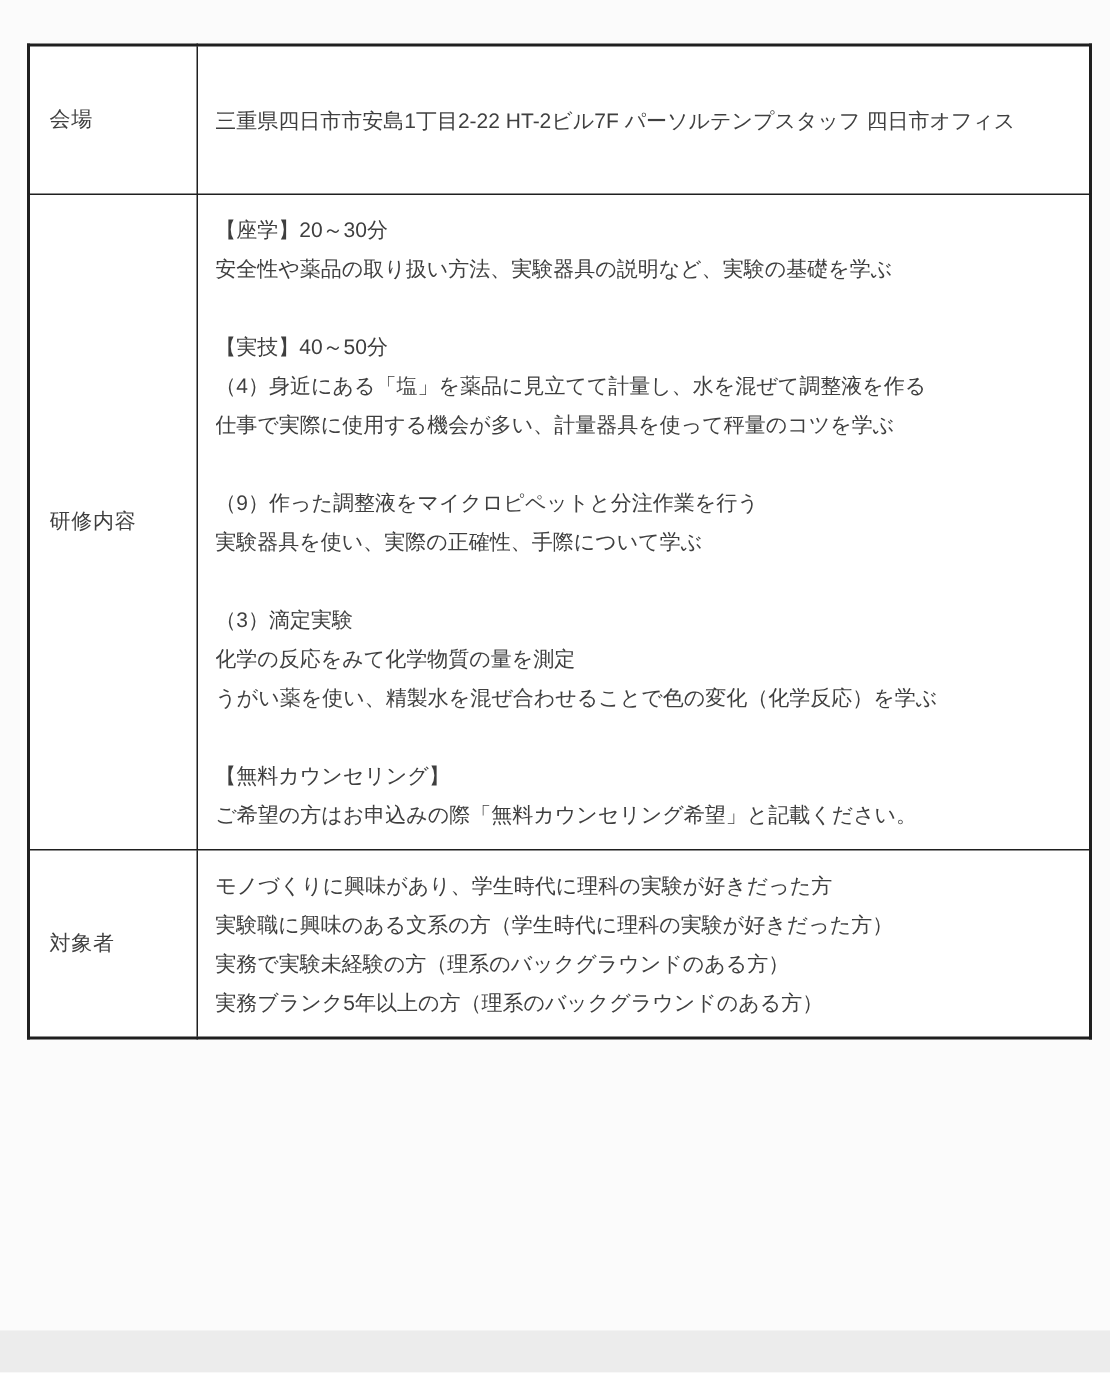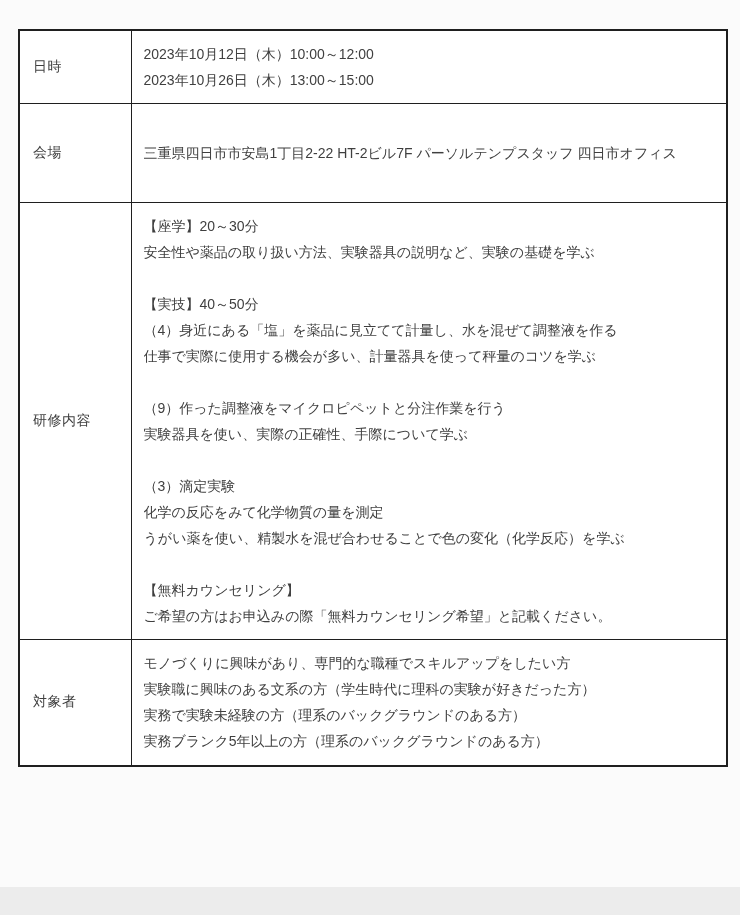--- a/index.html
+++ b/index.html
@@ -76,27 +76,20 @@
   }
 </style>
 </head>
 <body>
 
 <div class="page">
 
   <table class="info-table">
     <tbody>
 
-      <tr class="row-1">
-        <th class="row-label">日時</th>
-        <td class="row-content">
-          <div class="line">2023年10月12日（木）10:00～12:00</div>
-          <div class="line">2023年10月26日（木）13:00～15:00</div>
-        </td>
-      </tr>
 
       <tr class="row-2">
         <th class="row-label">会場</th>
         <td class="row-content">
           <div class="line">三重県四日市市安島1丁目2-22 HT-2ビル7F パーソルテンプスタッフ 四日市オフィス</div>
         </td>
       </tr>
 
       <tr class="row-3">
         <th class="row-label">研修内容</th>
@@ -116,21 +109,21 @@
           <div class="line">うがい薬を使い、精製水を混ぜ合わせることで色の変化（化学反応）を学ぶ</div>
           <div class="line"></div>
           <div class="line">【無料カウンセリング】</div>
           <div class="line">ご希望の方はお申込みの際「無料カウンセリング希望」と記載ください。</div>
         </td>
       </tr>
 
       <tr class="row-4">
         <th class="row-label">対象者</th>
         <td class="row-content">
-          <div class="line">モノづくりに興味があり、専門的な職種でスキルアップをしたい方</div>
+          <div class="line">モノづくりに興味があり、学生時代に理科の実験が好きだった方</div>
           <div class="line">実験職に興味のある文系の方（学生時代に理科の実験が好きだった方）</div>
           <div class="line">実務で実験未経験の方（理系のバックグラウンドのある方）</div>
           <div class="line">実務ブランク5年以上の方（理系のバックグラウンドのある方）</div>
         </td>
       </tr>
 
 
 
     </tbody>
   </table>

